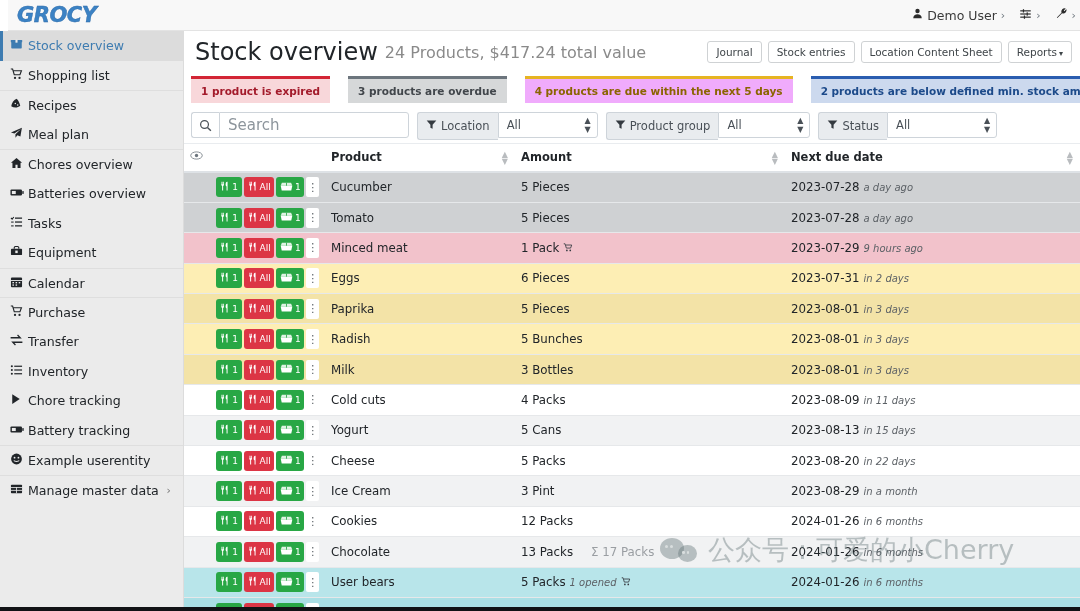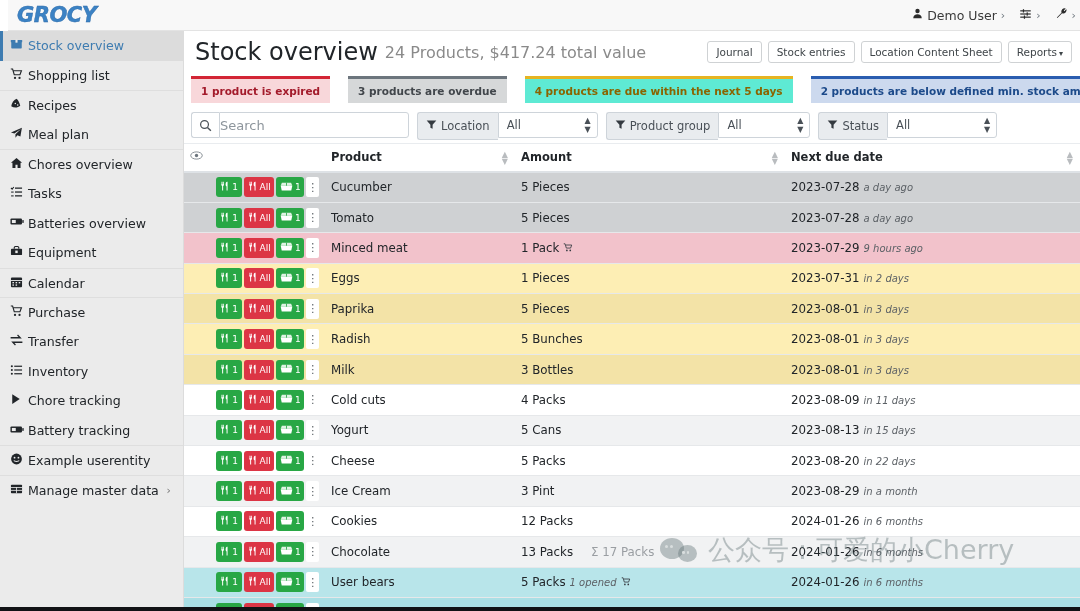--- a/index.html
+++ b/index.html
@@ -110,21 +110,21 @@
   .statcard {
     position: relative;
     display: flex; align-items: center; justify-content: center;
     padding: 0 10px;
     font-size: 10.5px; font-weight: bold;
     border-top: 3px solid transparent;
     cursor: pointer; white-space: nowrap;
   }
   .statcard.expired { background:#f8d7da; color:#a31b2b; border-top-color:#d32535; }
   .statcard.overdue { background:#d6d8d9; color:#41464b; border-top-color:#6c757d; }
-  .statcard.duesoon { background:#5eead4; color:#8a6400; border-top-color:#e6b422; }
+  .statcard.duesoon { background:#f0abfc; color:#8a6400; border-top-color:#e6b422; }
   .statcard.belowmin { background:#ccd9ee; color:#1c4a8a; border-top-color:#2a5db0; }
 
   
   .filter-row {
     display: flex; align-items: center; gap: 8px;
     padding: 4px 7px 5px 7px;
     height: 35px;
   }
   .input-group { display: flex; align-items: stretch; height: 26px; }
   .ig-addon {
@@ -132,22 +132,22 @@
     border-right: none; border-radius: 3px 0 0 3px;
     display: flex; align-items: center; justify-content: center;
     padding: 0 7px; color: #495057; font-size: 12px;
   }
   .ig-addon.label {
     background: #e9ecef; color: #495057;
     font-size: 11.5px; gap: 4px; padding: 13px 8px;
   }
   .ig-input {
     border: 1px solid #ced4da; border-radius: 0 3px 3px 0;
-    background: #fff; font-size: 13px; color: #495057;
-    padding: 0 0; outline: none; font-family: inherit;
+    background: #fff; font-size: 15px; color: #495057;
+    padding: 0 8px; outline: none; font-family: inherit;
     width: 190px;
   }
   .ig-input::placeholder { color: #8d959c; }
   .ig-select {
     position: relative;
     border: 1px solid #ced4da; border-radius: 0 3px 3px 0;
     background: #fff; font-size: 11.5px; color: #495057;
     padding: 0 20px 0 8px;
     display: flex; align-items: center;
     cursor: pointer; white-space: nowrap;
@@ -323,37 +323,37 @@
           </svg></span>
         <span class="nav-lbl">Meal plan</span>
       </div>
       <div class="nav-item sep-top">
         <span class="nav-ic" style=""><svg width="13" height="12" viewBox="0 0 16 16">
             <path d="M8 1.4L0.6 7.6h2v7h4v-4.4h2.8V14.6h4v-7h2z" fill="currentColor"></path>
           </svg></span>
         <span class="nav-lbl">Chores overview</span>
       </div>
       <div class="nav-item">
+        <span class="nav-ic" style=""><svg width="14" height="11" viewBox="0 0 18 12">
+            <rect x="0.6" y="2" width="14.8" height="8" rx="1.4" fill="currentColor"></rect>
+            <rect x="15.8" y="4.2" width="1.8" height="3.6" rx="0.6" fill="currentColor"></rect>
+            <rect x="2.4" y="4" width="5" height="4" fill="#ebebeb"></rect>
+          </svg></span>
+        <span class="nav-lbl">Batteries overview</span>
+      </div>
+      <div class="nav-item">
         <span class="nav-ic" style=""><svg width="13" height="12" viewBox="0 0 16 16">
             <rect x="6" y="2" width="9.4" height="1.7" fill="currentColor"></rect>
             <rect x="6" y="7.2" width="9.4" height="1.7" fill="currentColor"></rect>
             <rect x="6" y="12.3" width="9.4" height="1.7" fill="currentColor"></rect>
             <path d="M0.6 2.4l1.6 1.8L4.4 1.4" fill="none" stroke="currentColor" stroke-width="1.4"></path>
             <rect x="0.8" y="7.4" width="3.4" height="1.4" fill="currentColor"></rect>
             <rect x="0.8" y="12.5" width="3.4" height="1.4" fill="currentColor"></rect>
           </svg></span>
         <span class="nav-lbl">Tasks</span>
-      </div>
-      <div class="nav-item">
-        <span class="nav-ic" style=""><svg width="14" height="11" viewBox="0 0 18 12">
-            <rect x="0.6" y="2" width="14.8" height="8" rx="1.4" fill="currentColor"></rect>
-            <rect x="15.8" y="4.2" width="1.8" height="3.6" rx="0.6" fill="currentColor"></rect>
-            <rect x="2.4" y="4" width="5" height="4" fill="#ebebeb"></rect>
-          </svg></span>
-        <span class="nav-lbl">Batteries overview</span>
       </div>
       <div class="nav-item">
         <span class="nav-ic" style=""><svg width="13" height="12" viewBox="0 0 16 16">
             <rect x="0.6" y="5" width="14.8" height="8.4" rx="1.2" fill="currentColor"></rect>
             <path d="M5 5V3.4A1.4 1.4 0 0 1 6.4 2h3.2A1.4 1.4 0 0 1 11 3.4V5" fill="none" stroke="currentColor" stroke-width="1.5"></path>
             <rect x="6.4" y="7.4" width="3.2" height="3.4" fill="#ebebeb"></rect>
           </svg></span>
         <span class="nav-lbl">Equipment</span>
       </div>
       <div class="nav-item sep-top">
@@ -688,21 +688,21 @@
                         <path d="M1 5.4h16l-1.4 6.6H2.4z" fill="#ffffff"></path>
                         <path d="M2.6 1.2h12.8l1.6 4.2H1z" fill="#ffffff" opacity="0.85"></path>
                         <path d="M9 1.2v4.2" stroke="#28a745" stroke-width="1.2"></path>
                       </svg></span>
                     <span class="qty">1</span>
                   </div>
                   <div class="ab-menu">⋮</div>
                 </div>
               </td>
               <td>Eggs</td>
-              <td><span>1 Pieces</span></td>
+              <td><span>6 Pieces</span></td>
               <td><span>2023-07-31</span><span class="cell-sub">in 2 days</span></td>
             </tr>
             <tr class="r-duesoon-b">
               <td class="c-eye-cell"></td>
               <td class="c-actions">
                 <div class="btngroup">
                   <div class="ab green">
                     <span><svg width="10" height="10" viewBox="0 0 16 16">
                         <path d="M2 1v5a2 2 0 0 0 1.4 1.9V15h1.6V7.9A2 2 0 0 0 6.4 6V1H5.2v4.2H4.4V1H3.6v4.2H2.8V1z" fill="#ffffff"></path>
                         <path d="M11.4 1c-1.6 0-2.4 2-2.4 4.4 0 1.7.6 2.8 1.5 3.1V15h1.6V1z" fill="#ffffff"></path>

